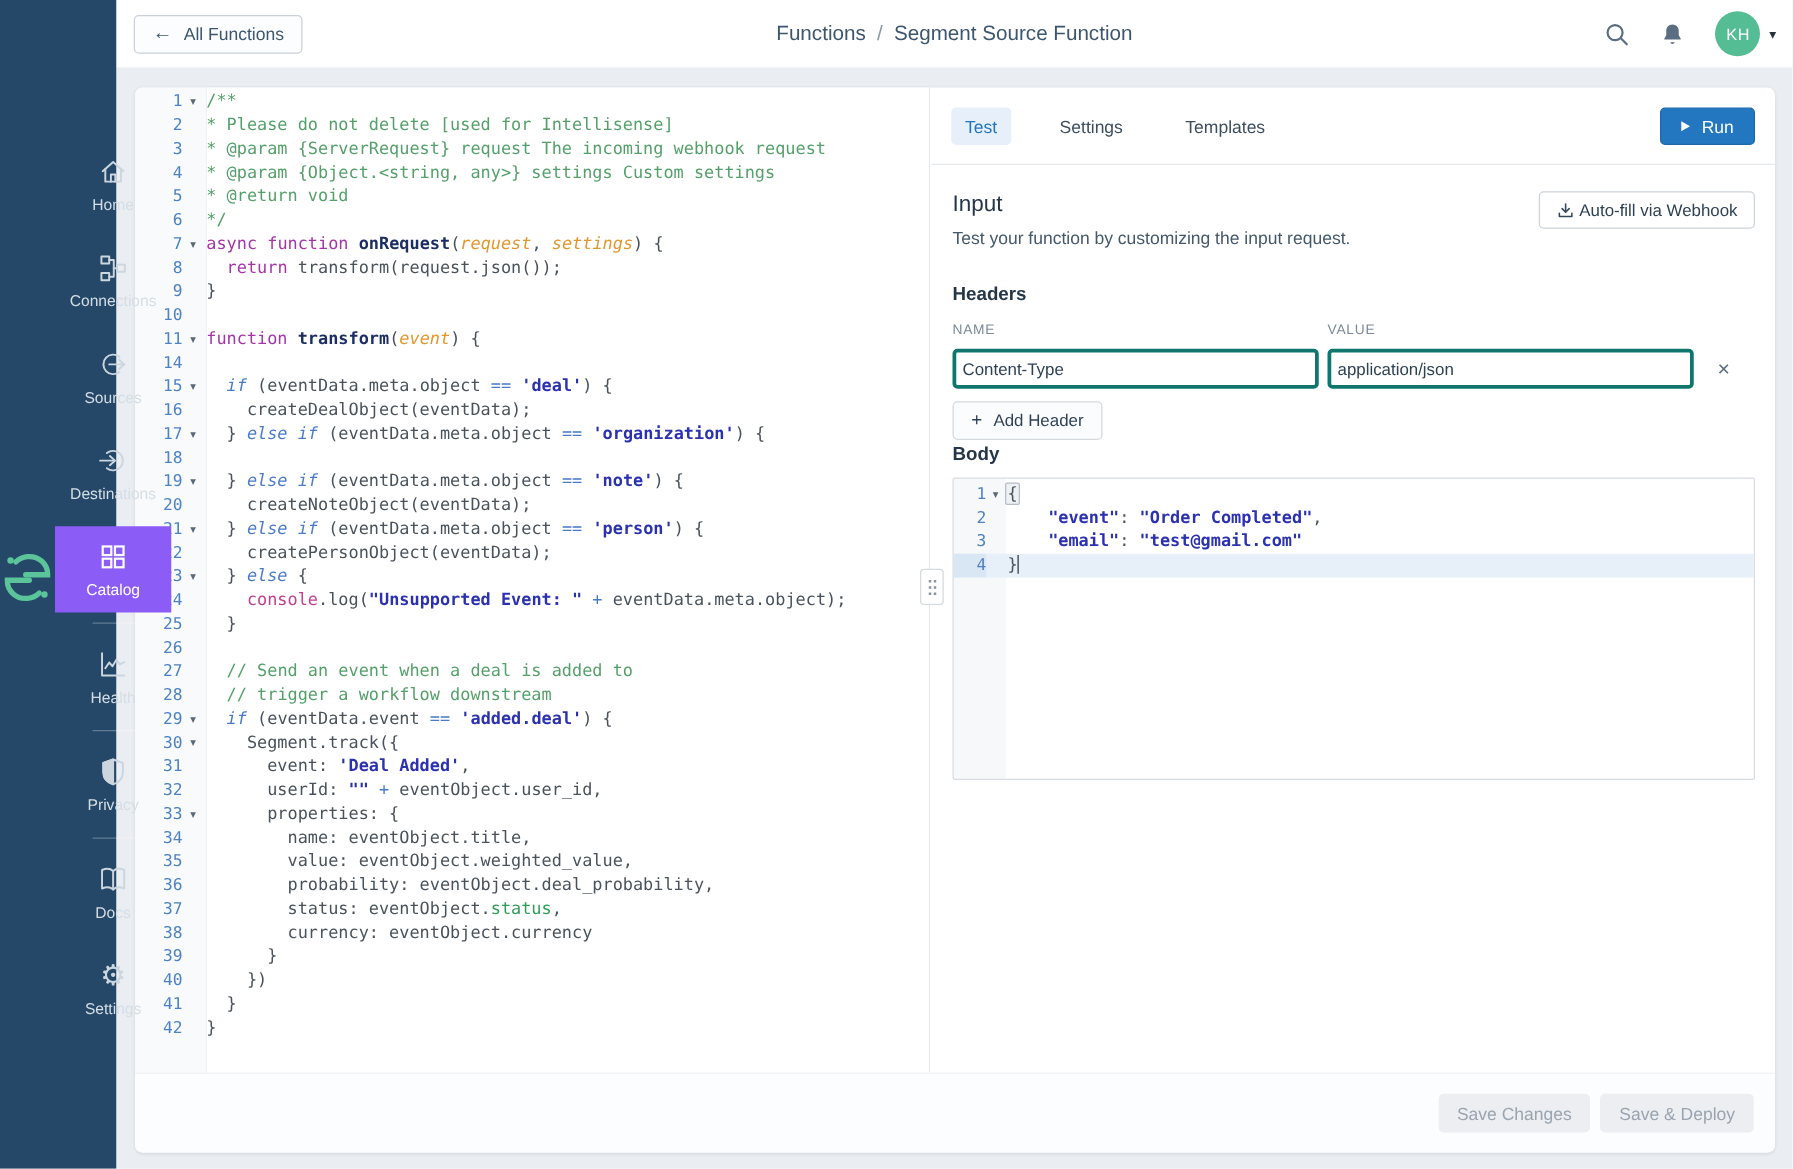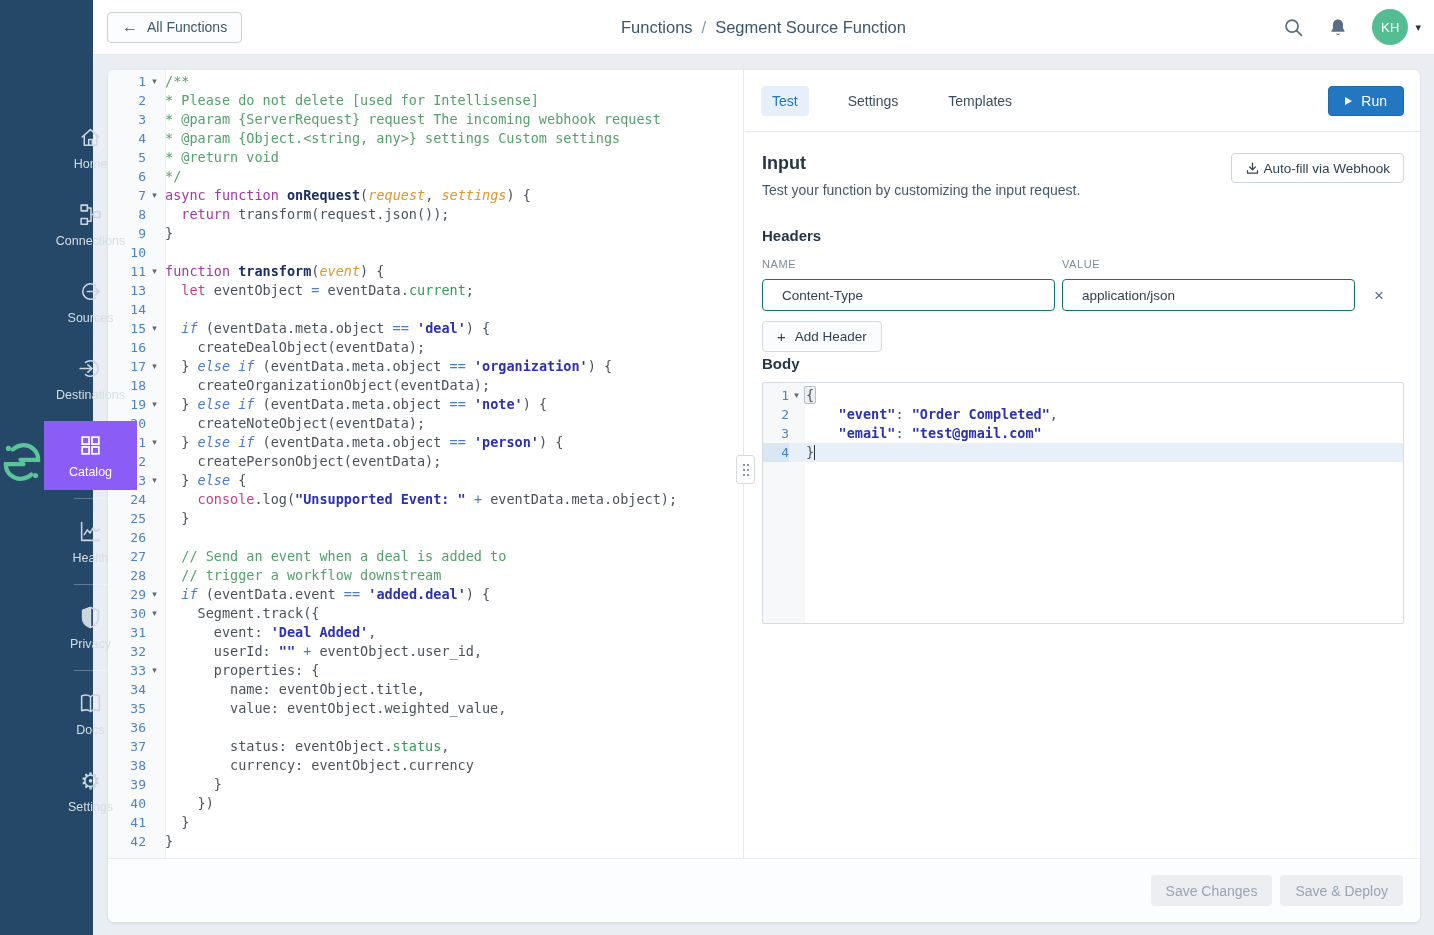--- a/index.html
+++ b/index.html
@@ -67,30 +67,30 @@
   
   .right-pane{position:absolute;left:637px;top:0;right:0;height:788px;overflow:hidden;border-radius:0 6px 0 0}
   .tabs-row{height:61px;border-bottom:1px solid #e5e8ec;display:flex;align-items:center;padding:0 16px}
   .tab{font-size:14px;color:#3d4d60;padding:7px 11px;margin-right:28px;border-radius:4px;cursor:pointer}
   .tab.active{color:#2176bd;background:#e6effa}
   .run-btn{margin-left:auto;background:#2277c0;border:1px solid #1b68aa;color:#fff;font-size:14px;
     height:30px;box-sizing:border-box;padding:0 16px;border-radius:4px;display:flex;align-items:center;gap:9px;cursor:pointer}
   .play-tri{width:0;height:0;border-left:7px solid #fff;border-top:4.5px solid transparent;border-bottom:4.5px solid transparent}
   .panel-content{padding:21px 16px 0 17px;position:relative}
   .input-row{display:flex;align-items:flex-start}
-  .input-title{font-size:18px;font-weight:bold;color:#253649}
+  .input-title{font-size:18px;font-weight:normal;color:#253649}
   .input-sub{font-size:14px;color:#44586b;margin-top:8px}
   .autofill-btn{margin-left:auto;border:1px solid #ccd3da;background:#fff;border-radius:4px;height:30px;
     box-sizing:border-box;padding:0 13px;font-size:13.5px;color:#2e4155;display:flex;gap:3px;align-items:center;cursor:pointer}
   .section-label{font-size:15px;font-weight:bold;color:#253649}
   .headers-block{margin-top:29px}
   .col-labels{display:flex;margin-top:14px;font-size:11px;color:#7b8a99;letter-spacing:.6px}
   .col-labels .cl-name{width:300px}
   .hrow{display:flex;align-items:center;margin-top:9px}
-  input.hinput{width:293px;height:32px;border:1px solid #0f766e;border-radius:4px;padding:0 19px;
+  input.hinput{width:293px;height:32px;border:3px solid #0f766e;border-radius:4px;padding:0 5px;
     font-size:13.5px;color:#2e4155;box-sizing:border-box;background:#fff;font-family:"Liberation Sans",sans-serif}
   input.hinput+input.hinput{margin-left:7px}
   .x-btn{margin-left:17px;color:#5a6d82;font-size:17px;line-height:1;cursor:pointer;background:none;border:none;padding:2px}
   .add-btn{margin-top:10px;border:1px solid #d3d9df;background:#fbfcfd;border-radius:4px;height:31px;box-sizing:border-box;
     padding:0 14px;font-size:13.5px;color:#2e4155;display:inline-flex;gap:9px;align-items:center;cursor:pointer}
   .plus-glyph{font-size:15px;color:#2e4155}
   .body-block{margin-top:3px}
   .body-editor{margin-top:10px;width:642px;height:242px;border:1px solid #d7dce2;border-radius:2px;
     overflow:hidden;padding-top:3px;box-sizing:border-box;
     background:linear-gradient(90deg,#f6f8fa 0 42px,#fff 42px)}
@@ -292,25 +292,20 @@
         <span class="ln">10</span>
         <span class="fold"></span>
         <pre></pre>
       </div>
       <div class="code-line">
         <span class="ln">11</span>
         <span class="fold">▾</span>
         <pre><span class="tk-kw">function</span><span class="tk-p"> </span><span class="tk-fn">transform</span><span class="tk-p">(</span><span class="tk-prm">event</span><span class="tk-p">) {</span></pre>
       </div>
       <div class="code-line">
-        <span class="ln">13</span>
-        <span class="fold"></span>
-        <pre><span class="tk-p">  </span><span class="tk-kw2">let</span><span class="tk-p"> eventObject </span><span class="tk-op">=</span><span class="tk-p"> eventData.</span><span class="tk-grn">current</span><span class="tk-p">;</span></pre>
-      </div>
-      <div class="code-line">
         <span class="ln">14</span>
         <span class="fold"></span>
         <pre></pre>
       </div>
       <div class="code-line">
         <span class="ln">15</span>
         <span class="fold">▾</span>
         <pre><span class="tk-p">  </span><span class="tk-ctrl">if</span><span class="tk-p"> (eventData.meta.object </span><span class="tk-op">==</span><span class="tk-p"> </span><span class="tk-str">'deal'</span><span class="tk-p">) {</span></pre>
       </div>
       <div class="code-line">
@@ -319,21 +314,20 @@
         <pre><span class="tk-p">    createDealObject(eventData);</span></pre>
       </div>
       <div class="code-line">
         <span class="ln">17</span>
         <span class="fold">▾</span>
         <pre><span class="tk-p">  } </span><span class="tk-ctrl">else</span><span class="tk-p"> </span><span class="tk-ctrl">if</span><span class="tk-p"> (eventData.meta.object </span><span class="tk-op">==</span><span class="tk-p"> </span><span class="tk-str">'organization'</span><span class="tk-p">) {</span></pre>
       </div>
       <div class="code-line">
         <span class="ln">18</span>
         <span class="fold"></span>
-        <pre><span class="tk-p">    createOrganizationObject(eventData);</span></pre>
       </div>
       <div class="code-line">
         <span class="ln">19</span>
         <span class="fold">▾</span>
         <pre><span class="tk-p">  } </span><span class="tk-ctrl">else</span><span class="tk-p"> </span><span class="tk-ctrl">if</span><span class="tk-p"> (eventData.meta.object </span><span class="tk-op">==</span><span class="tk-p"> </span><span class="tk-str">'note'</span><span class="tk-p">) {</span></pre>
       </div>
       <div class="code-line">
         <span class="ln">20</span>
         <span class="fold"></span>
         <pre><span class="tk-p">    createNoteObject(eventData);</span></pre>
@@ -409,20 +403,21 @@
         <pre><span class="tk-p">        name: eventObject.title,</span></pre>
       </div>
       <div class="code-line">
         <span class="ln">35</span>
         <span class="fold"></span>
         <pre><span class="tk-p">        value: eventObject.weighted_value,</span></pre>
       </div>
       <div class="code-line">
         <span class="ln">36</span>
         <span class="fold"></span>
+        <pre><span class="tk-p">        probability: eventObject.deal_probability,</span></pre>
       </div>
       <div class="code-line">
         <span class="ln">37</span>
         <span class="fold"></span>
         <pre><span class="tk-p">        status: eventObject.</span><span class="tk-grn">status</span><span class="tk-p">,</span></pre>
       </div>
       <div class="code-line">
         <span class="ln">38</span>
         <span class="fold"></span>
         <pre><span class="tk-p">        currency: eventObject.currency</span></pre>

